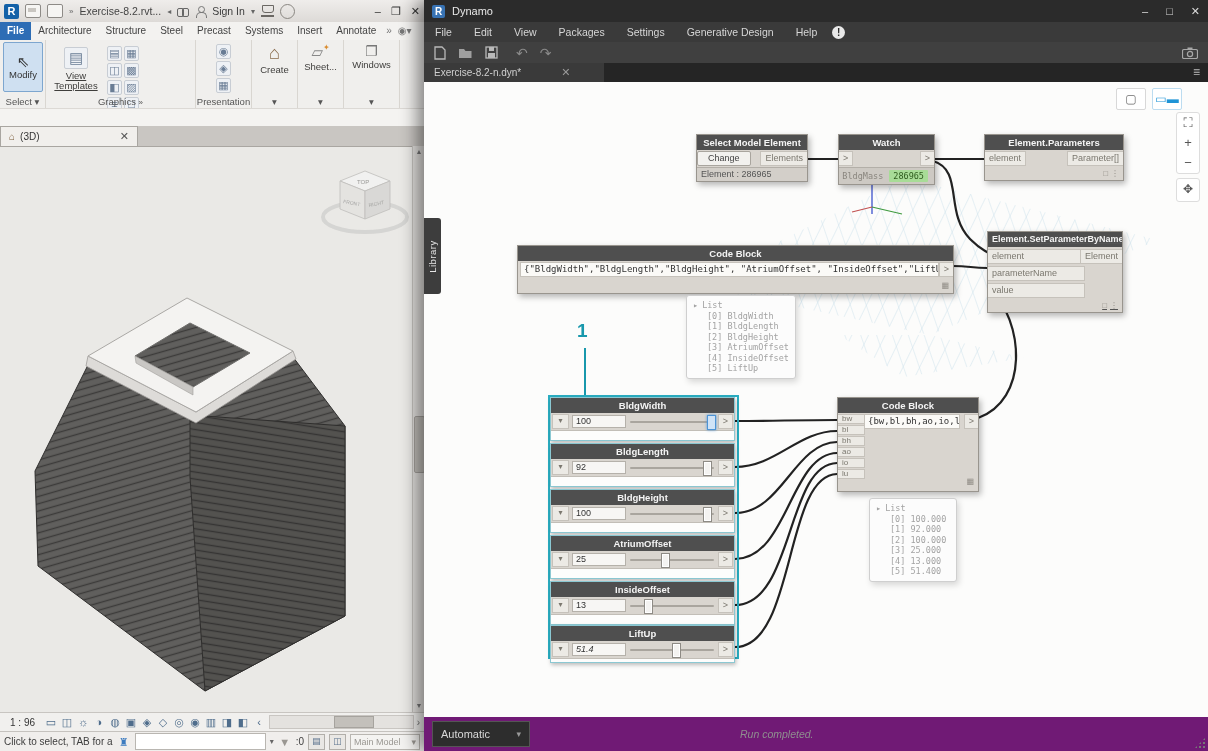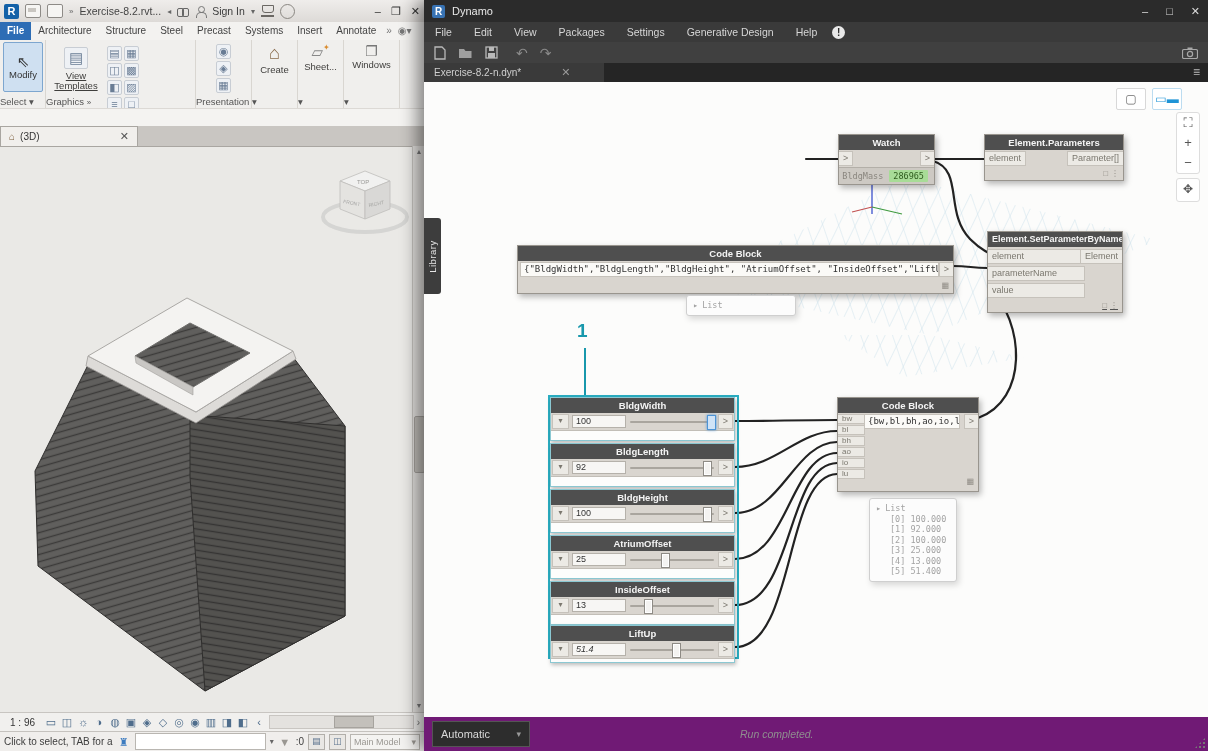--- a/index.html
+++ b/index.html
@@ -24,21 +24,21 @@
   .binoc-ico:before{left:0}.binoc-ico:after{right:0}
   .cart-ico{width:13px;height:10px;border-bottom:2px solid #6b6864;position:relative;}
   .cart-ico:before{content:"";position:absolute;left:1px;top:0;width:10px;height:6px;border:1.5px solid #6b6864;border-radius:0 0 3px 3px;}
   .rv-tabs{position:absolute;left:0;top:22px;width:100%;height:18px;background:#f3f2f0;border-bottom:1px solid #d6d3cf;
     display:flex;align-items:stretch;font-size:10px;color:#444;}
   .rv-tab{padding:0 7px;line-height:18px;white-space:nowrap;}
   .rv-tab.active{background:#2d6db5;color:#fff;font-weight:bold;}
   .rv-tabs .more{line-height:18px;color:#777;padding:0 3px;}
   .rv-ribbon{position:absolute;left:0;top:40px;width:100%;height:68px;background:#f0efed;display:flex;}
   .panel{position:relative;border-right:1px solid #d9d6d1;height:100%;box-sizing:border-box;}
-  .panel-label{position:absolute;left:0;bottom:1px;width:100%;font-size:9.5px;color:#555;white-space:nowrap;}
+  .panel-label{position:absolute;left:0;bottom:1px;width:100%;text-align:center;font-size:9.5px;color:#555;white-space:nowrap;}
   .bigbtn{display:flex;flex-direction:column;align-items:center;font-size:9.5px;color:#3f3e3c;padding-top:3px;}
   .modify-box{margin:2px 3px;width:38px;height:48px;background:#cfe0f1;border:1px solid #7da6cf;border-radius:2px;
     display:flex;flex-direction:column;align-items:center;justify-content:center;font-size:9.5px;color:#333;}
   .cursor-glyph{font-size:15px;line-height:14px;}
   .mini-ico{width:13px;height:13px;font-size:11px;line-height:13px;text-align:center;color:#6a7d95;background:#eef1f5;border:1px solid #c8cdd4;border-radius:2px;}
   .rv-optionsbar{position:absolute;left:0;top:108px;width:100%;height:18px;background:#f4f3f1;border-top:1px solid #dcd9d5;border-bottom:1px solid #c9c6c2;}
   .rv-viewtabs{position:absolute;left:0;top:126px;width:100%;height:20px;background:#c9c6c2;display:flex;align-items:flex-end;}
   .view-tab{height:19px;background:#f1efec;border:1px solid #a9a6a1;border-bottom:none;display:flex;align-items:center;gap:5px;
     font-size:10px;color:#333;padding:0 8px;min-width:120px;}
   .house-glyph{font-size:10px;color:#7a5c3a;}
@@ -422,20 +422,28 @@
             <span>▭▬</span>
           </div>
       </div>
       <div class="zoomcol">
         <div>⛶</div>
         <div>+</div>
         <div>−</div>
       </div>
       <div class="pan-btn">✥</div>
 
+      <div class="node" style="left:272px;top:52px;width:110px;">
+        <div class="node-h">Select Model Element</div>
+        <div class="prow">
+          <span style="background:#f2f1ee;border:1px solid #a9a59e;border-radius:2px;padding:0 10px;height:13px;line-height:13px;color:#444;">Change</span>
+          <span class="port out">Elements</span>
+        </div>
+        <div style="border-top:1px solid #b3afa8;background:#d3cfc9;height:13px;line-height:13px;padding:0 4px;color:#555;">Element : 286965</div>
+      </div>
 
       <div class="node" style="left:414px;top:52px;width:95px;">
         <div class="node-h">Watch</div>
         <div class="prow" style="height:15px;">
           <span class="port in">&gt;</span>
           <span class="port out">&gt;</span>
         </div>
         <div class="watch-val">
           <span>BldgMass</span>
           <span class="green-chip">286965</span>
@@ -476,20 +484,28 @@
         <div class="nfoot">
             <span>□</span>
             <span>⋮</span>
           </div>
       </div>
 
       <div class="bubble" style="left:262px;top:213px;width:96px;">
         <div class="hdr">
             <span>▸</span>
           <span>List</span>
+          </div>
+        <div class="rows" id="list-names-rows">
+            <div>[0] BldgWidth</div>
+            <div>[1] BldgLength</div>
+            <div>[2] BldgHeight</div>
+            <div>[3] AtriumOffset</div>
+            <div>[4] InsideOffset</div>
+            <div>[5] LiftUp</div>
           </div>
       </div>
 
       <div class="node" style="left:413px;top:315px;width:142px;height:95px;box-sizing:border-box;">
         <div class="node-h">Code Block</div>
         <div style="position:relative;height:62px;">
           <div id="cb2-ports" style="position:absolute;left:0;top:1px;display:flex;flex-direction:column;gap:1px;">
               <span class="port in" style="width: 18px; height: 8px; line-height: 8px; font-size: 8px;">bw</span>
               <span class="port in" style="width: 18px; height: 8px; line-height: 8px; font-size: 8px;">bl</span>
               <span class="port in" style="width: 18px; height: 8px; line-height: 8px; font-size: 8px;">bh</span>

